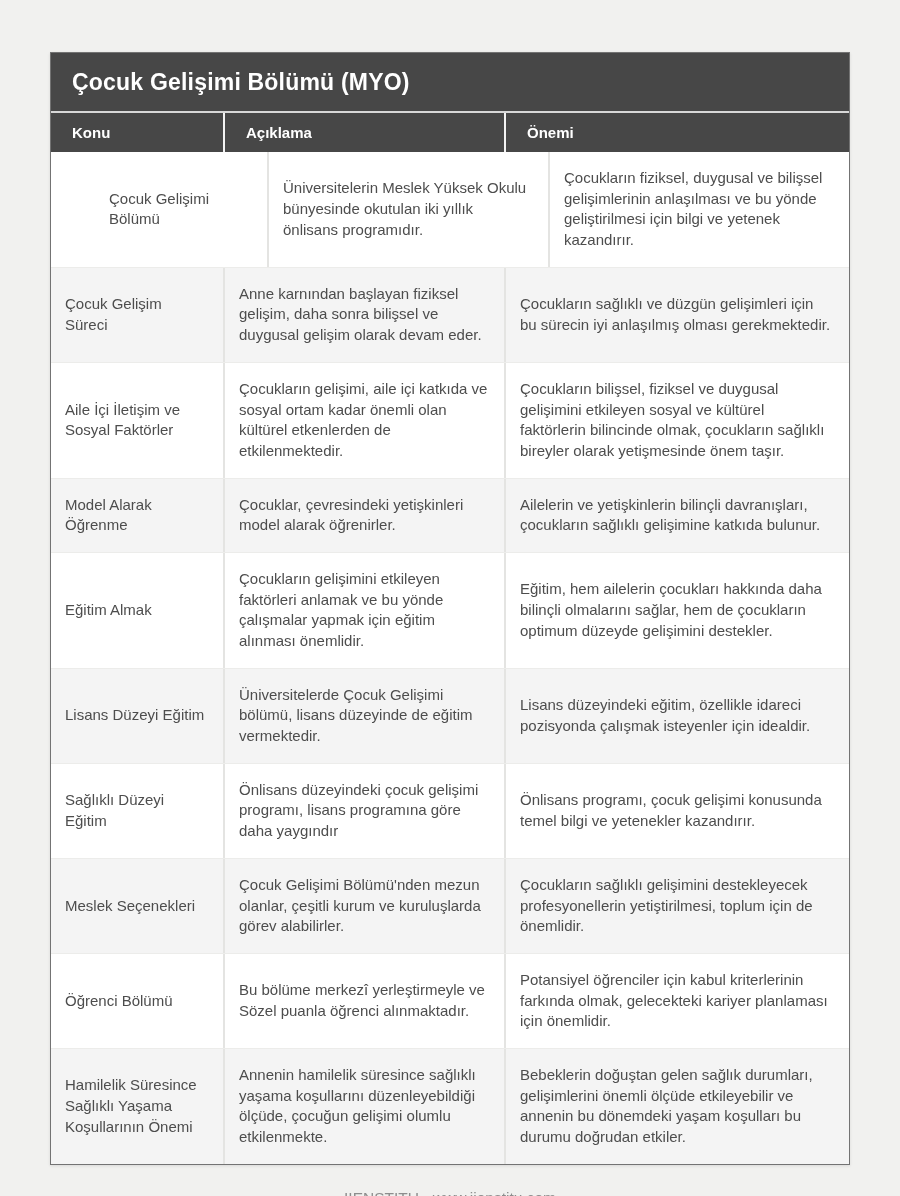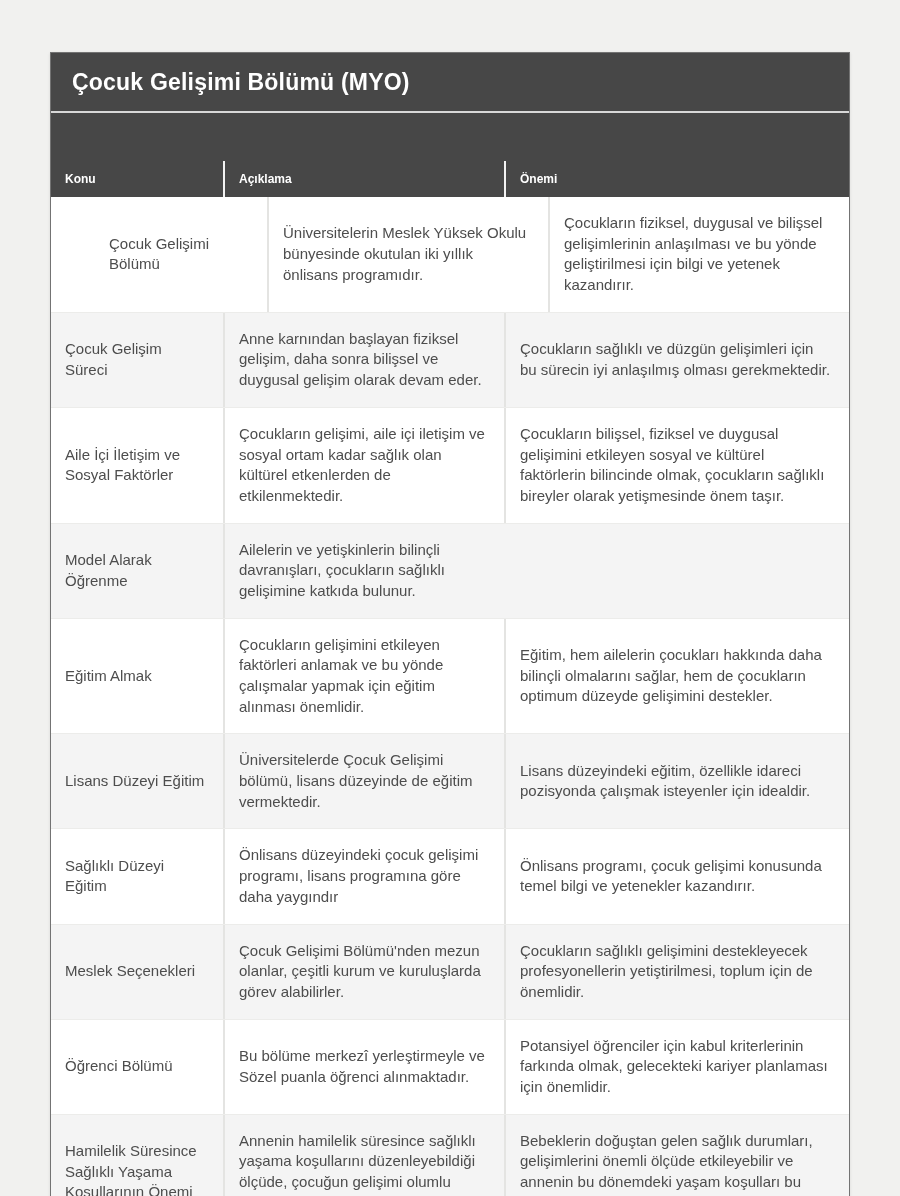--- a/index.html
+++ b/index.html
@@ -32,26 +32,25 @@
     border-bottom: 2px solid #d8d8d8;
     letter-spacing: 0.2px;
   }
   .table-header {
     display: grid;
     grid-template-columns: 172px 281px 1fr;
     background: var(--header-bg, #474747);
   }
   .th {
     color: var(--header-fg, #ffffff);
-    font-size: 12px;
+    font-size: 15px;
     font-weight: bold;
-    padding: 11px 14px;
+    padding: 11px 21px;
     display: flex;
     align-items: center;
-    margin-top: 48px;
   }
   .th + .th { border-left: 2px solid #f3f3f3; }
   .tr {
     display: grid;
     grid-template-columns: 172px 281px 1fr;
     background: #ffffff;
     border-top: 1px solid #ececea;
   }
   .tr:first-child { border-top: none; padding-left: 44px; }
   .tr.stripe { background: var(--stripe-bg, #f4f4f4); }
@@ -89,25 +88,26 @@
     <div class="td">Üniversitelerin Meslek Yüksek Okulu bünyesinde okutulan iki yıllık önlisans programıdır.</div>
     <div class="td">Çocukların fiziksel, duygusal ve bilişsel gelişimlerinin anlaşılması ve bu yönde geliştirilmesi için bilgi ve yetenek kazandırır.</div>
   </div>
         <div class="tr stripe">
     <div class="td">Çocuk Gelişim Süreci</div>
     <div class="td">Anne karnından başlayan fiziksel gelişim, daha sonra bilişsel ve duygusal gelişim olarak devam eder.</div>
     <div class="td">Çocukların sağlıklı ve düzgün gelişimleri için bu sürecin iyi anlaşılmış olması gerekmektedir.</div>
   </div>
         <div class="tr">
     <div class="td">Aile İçi İletişim ve Sosyal Faktörler</div>
-    <div class="td">Çocukların gelişimi, aile içi iletişim ve sosyal ortam kadar sağlık olan kültürel etkenlerden de etkilenmektedir.</div>
+    <div class="td">Çocukların gelişimi, aile içi katkıda ve sosyal ortam kadar önemli olan kültürel etkenlerden de etkilenmektedir.</div>
     <div class="td">Çocukların bilişsel, fiziksel ve duygusal gelişimini etkileyen sosyal ve kültürel faktörlerin bilincinde olmak, çocukların sağlıklı bireyler olarak yetişmesinde önem taşır.</div>
   </div>
         <div class="tr stripe">
     <div class="td">Model Alarak Öğrenme</div>
+    <div class="td">Çocuklar, çevresindeki yetişkinleri model alarak öğrenirler.</div>
     <div class="td">Ailelerin ve yetişkinlerin bilinçli davranışları, çocukların sağlıklı gelişimine katkıda bulunur.</div>
   </div>
         <div class="tr">
     <div class="td">Eğitim Almak</div>
     <div class="td">Çocukların gelişimini etkileyen faktörleri anlamak ve bu yönde çalışmalar yapmak için eğitim alınması önemlidir.</div>
     <div class="td">Eğitim, hem ailelerin çocukları hakkında daha bilinçli olmalarını sağlar, hem de çocukların optimum düzeyde gelişimini destekler.</div>
   </div>
         <div class="tr stripe">
     <div class="td">Lisans Düzeyi Eğitim</div>
     <div class="td">Üniversitelerde Çocuk Gelişimi bölümü, lisans düzeyinde de eğitim vermektedir.</div>

